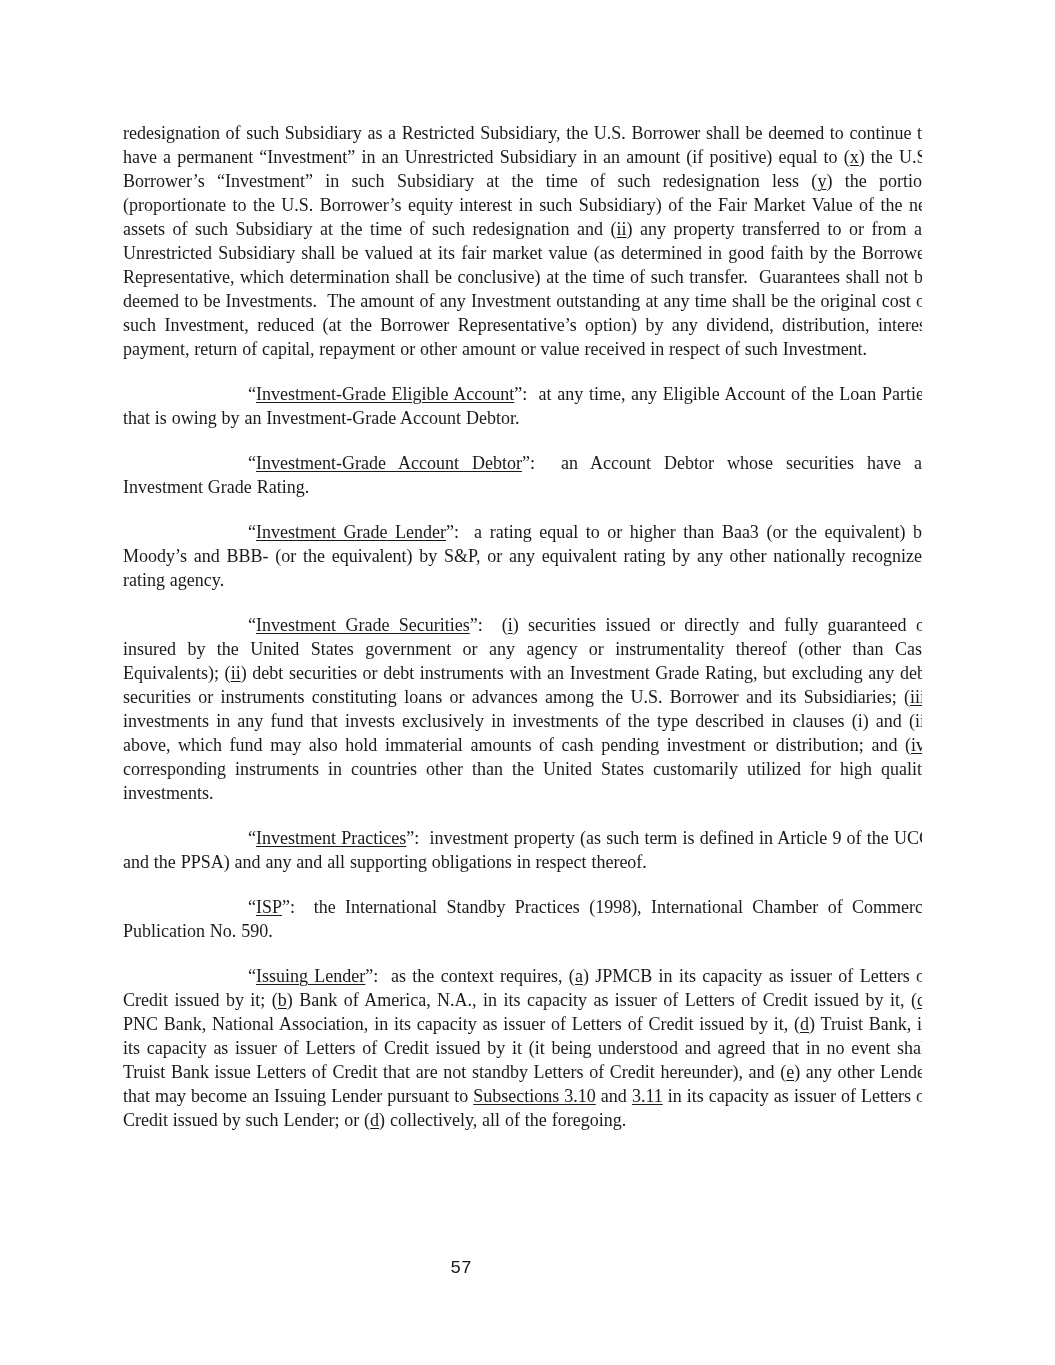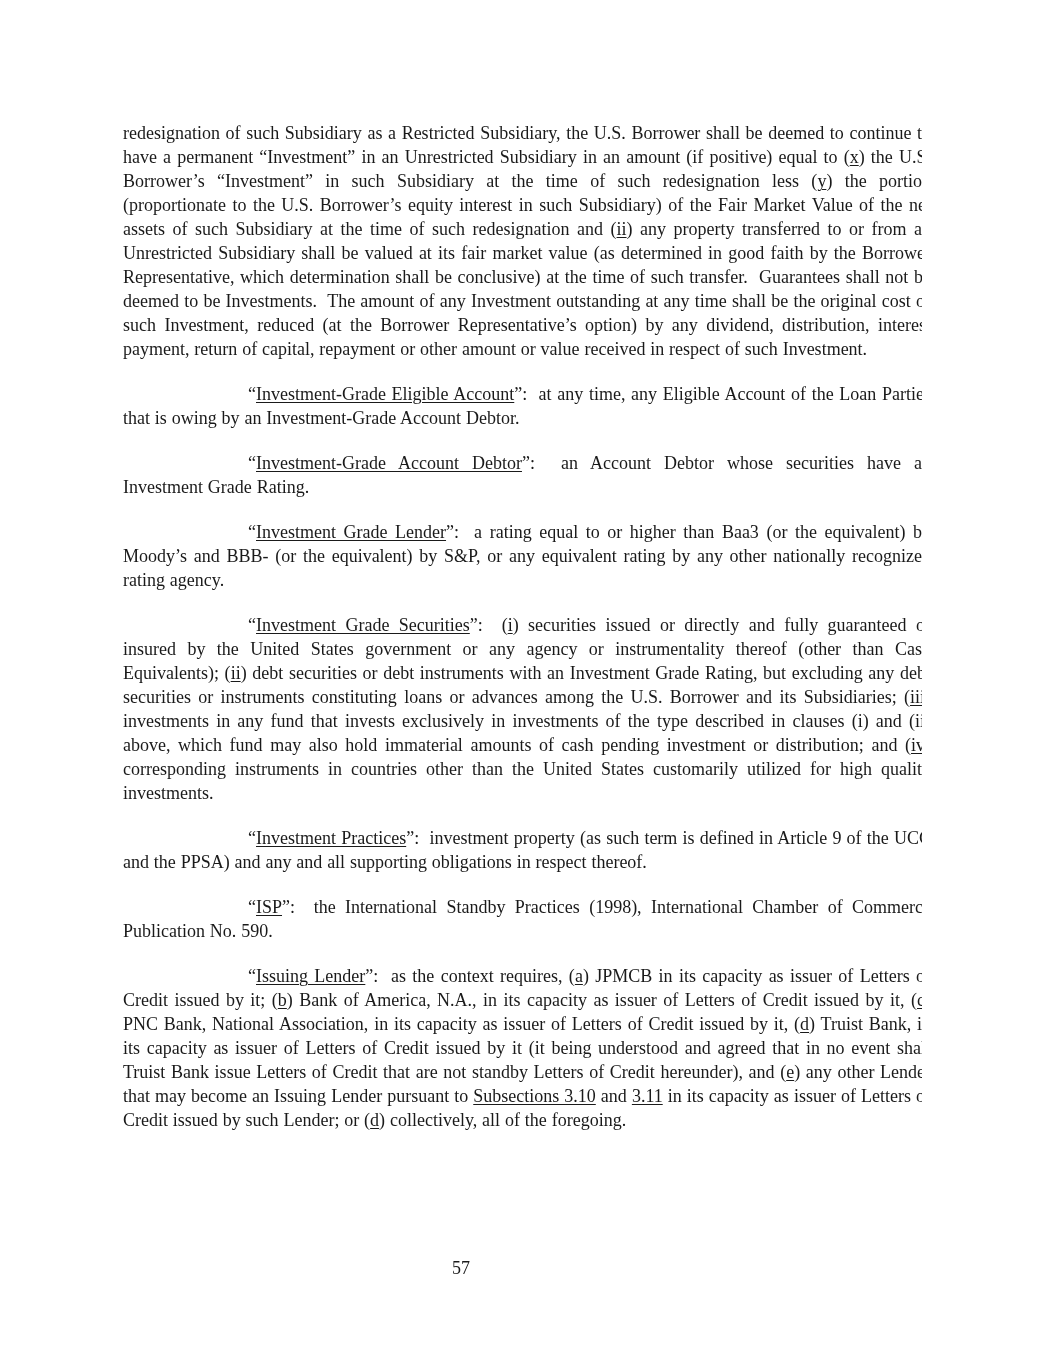--- a/index.html
+++ b/index.html
@@ -39,20 +39,21 @@
     text-decoration-thickness: 1px;
   }
   .page-number {
     position: absolute;
     top: 1256px;
     left: 0;
     width: 100%;
     text-align: center;
     font-size: 18px;
     line-height: 24px;
+    font-family: Liberation Mono, monospace;
   }
 </style>
 </head>
 <body>
 
 <div class="page">
   <div class="content">
     <p class="para no-indent"><span>redesignation of such Subsidiary as a Restricted Subsidiary, the U.S. Borrower shall be deemed to continue to have a permanent “Investment” in an Unrestricted Subsidiary in an amount (if positive) equal to (</span><span class="u">x</span><span>) the U.S. Borrower’s “Investment” in such Subsidiary at the time of such redesignation less (</span><span class="u">y</span><span>) the portion (proportionate to the U.S. Borrower’s equity interest in such Subsidiary) of the Fair Market Value of the net assets of such Subsidiary at the time of such redesignation and (</span><span class="u">ii</span><span>) any property transferred to or from an Unrestricted Subsidiary shall be valued at its fair market value (as determined in good faith by the Borrower Representative, which determination shall be conclusive) at the time of such transfer.&nbsp; Guarantees shall not be deemed to be Investments.&nbsp; The amount of any Investment outstanding at any time shall be the original cost of such Investment, reduced (at the Borrower Representative’s option) by any dividend, distribution, interest payment, return of capital, repayment or other amount or value received in respect of such Investment.</span></p>
     <p class="para"><span>“</span><span class="u">Investment-Grade Eligible Account</span><span>”:&nbsp; at any time, any Eligible Account of the Loan Parties that is owing by an Investment-Grade Account Debtor.</span></p>
     <p class="para"><span>“</span><span class="u">Investment-Grade Account Debtor</span><span>”:&nbsp; an Account Debtor whose securities have an Investment Grade Rating.</span></p>

